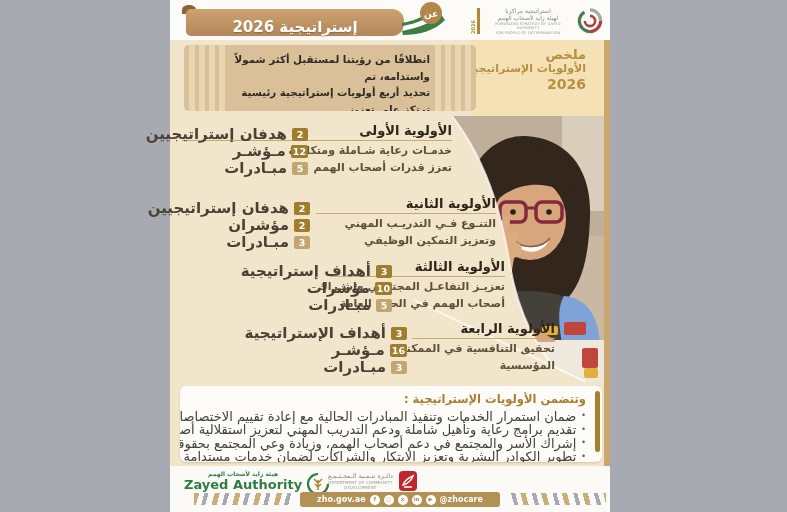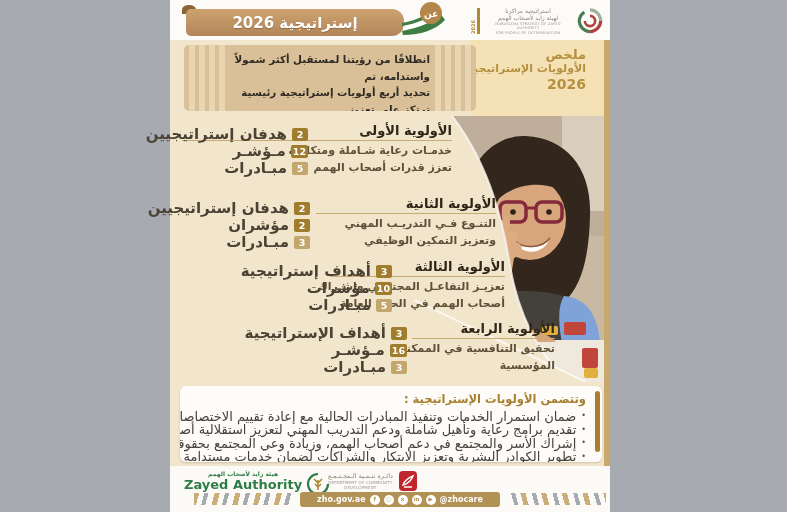--- a/index.html
+++ b/index.html
@@ -7,21 +7,21 @@
   .stage { position:relative; width:787px; height:512px; background:#a7aab0; overflow:hidden; margin:0 auto; }
   .poster { position:absolute; left:170px; top:0; width:440px; height:512px; background:#f1e5cb; }
   .abs { position:absolute; }
   .pre { white-space:pre-line; }
 
   
   .topstrip { left:0; top:0; width:440px; height:40px; background:#fcfbf7; }
   .banner { left:16px; top:9px; width:218px; height:27px;
     background:linear-gradient(180deg,#cda26f,#b2865a);
     border-radius:5px 12px 12px 5px;
-    display:flex; align-items:center; justify-content:center;
+    display:flex; align-items:flex-end; justify-content:center;
     color:#fff; font-size:15px; font-weight:bold; text-shadow:0 1px 1px rgba(90,60,20,.4); }
   .banner-fold { left:12px; top:5px; width:14px; height:9px; background:#8a6436; border-radius:50% 50% 0 0; }
   .flourish { left:228px; top:1px; width:50px; height:36px; }
 
   
   .brandlogo { left:300px; top:4px; width:134px; height:34px; display:flex; align-items:center; gap:4px; direction:ltr; }
   .brand-year { writing-mode:vertical-rl; transform:rotate(180deg); font-size:5px; color:#b08a33; font-weight:bold; border-left:3px solid #b08a33; padding-left:1px; height:26px; display:flex; align-items:center; }
   .brand-text { width:88px; text-align:center; line-height:1.25; }
   .brand-ar { font-size:6px; color:#8e8a82; direction:rtl; }
   .brand-en { font-size:3.6px; color:#9a968e; letter-spacing:.2px; }

